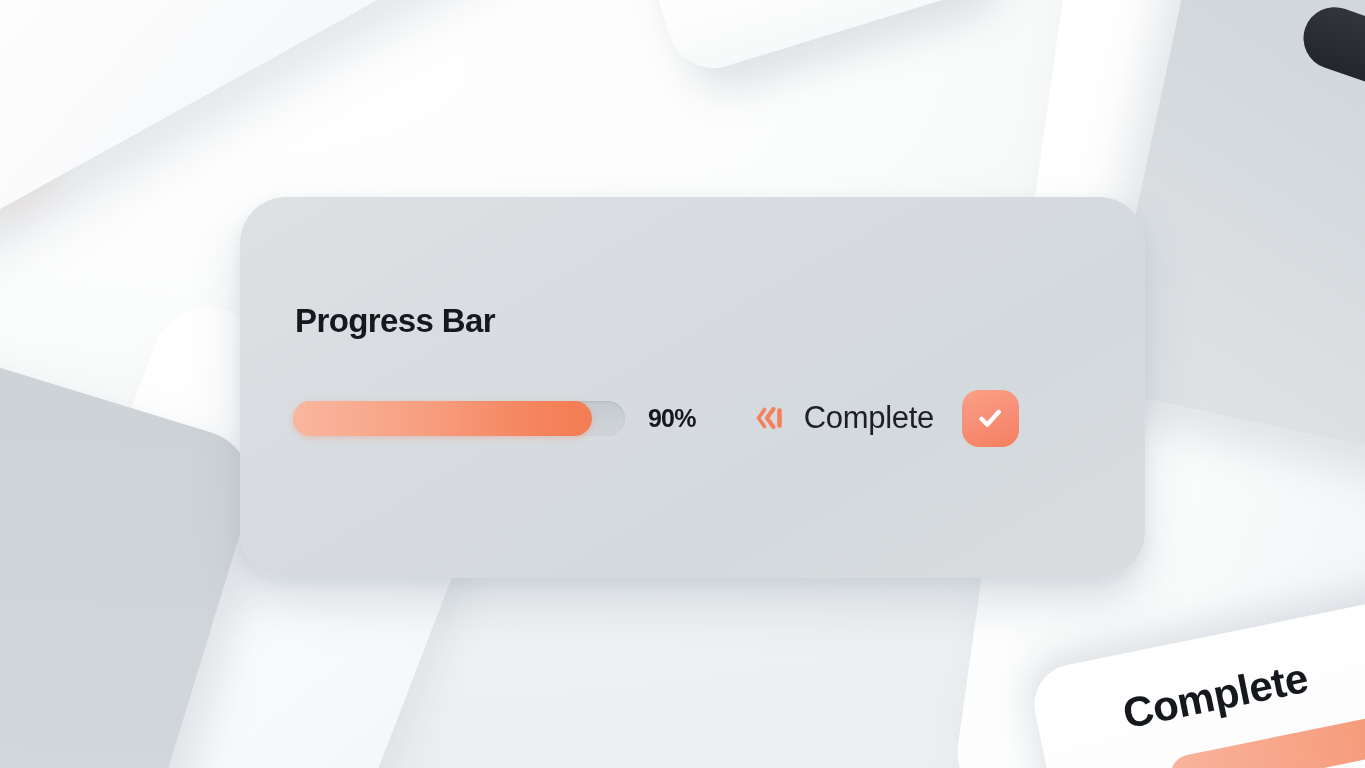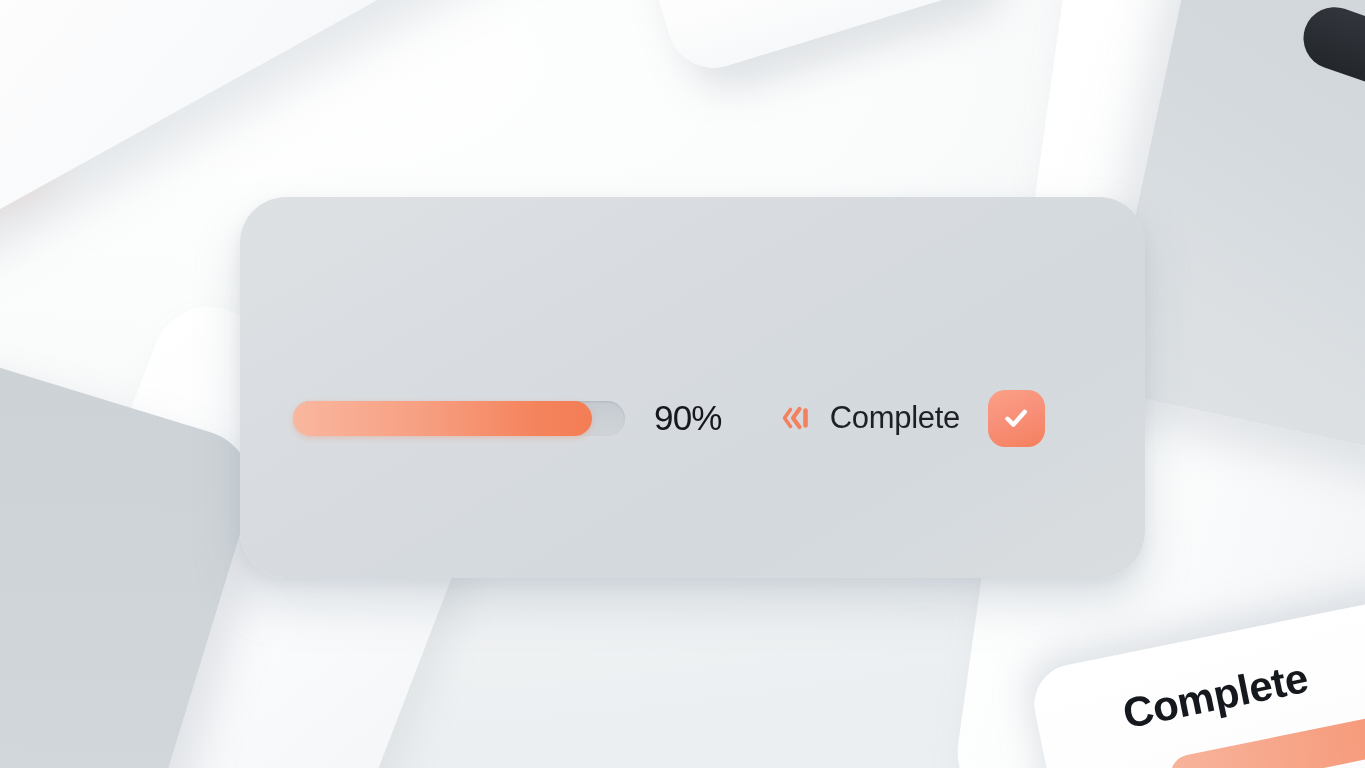--- a/index.html
+++ b/index.html
@@ -160,23 +160,23 @@
   .fill {
     position:absolute;
     left:0; top:0; bottom:0;
     border-radius:18px;
     background:linear-gradient(90deg,#f9b79f 0%,#f79e80 45%,#f4835c 82%,#f37d55 100%);
     box-shadow:0 2px 6px rgba(244,125,86,.30);
   }
 
   .percent {
     flex:0 0 auto;
-    margin-left:29px;
-    font-size:35px;
-    font-weight:normal;
+    margin-left:23px;
+    font-size:25px;
+    font-weight:bold;
     letter-spacing:-.8px;
     color:#15181c;
   }
 
   .status-group {
     flex:0 0 auto;
     margin-left:58px;
     display:flex;
     align-items:center;
   }
@@ -230,20 +230,21 @@
   <div class="shape panel-bottomleft"></div>
 
   <div class="shape card-complete">
     <div class="cc-text">Complete</div>
     <div class="cc-bar"></div>
   </div>
 </div>
 
 <div class="main-card">
 
+  <div class="card-title">Progress Bar</div>
 
   <div class="progress-row">
 
     <div class="track">
       <div class="fill" style="width: 90%;"></div>
     </div>
 
     <div class="percent">90%</div>
 
     <div class="status-group">

